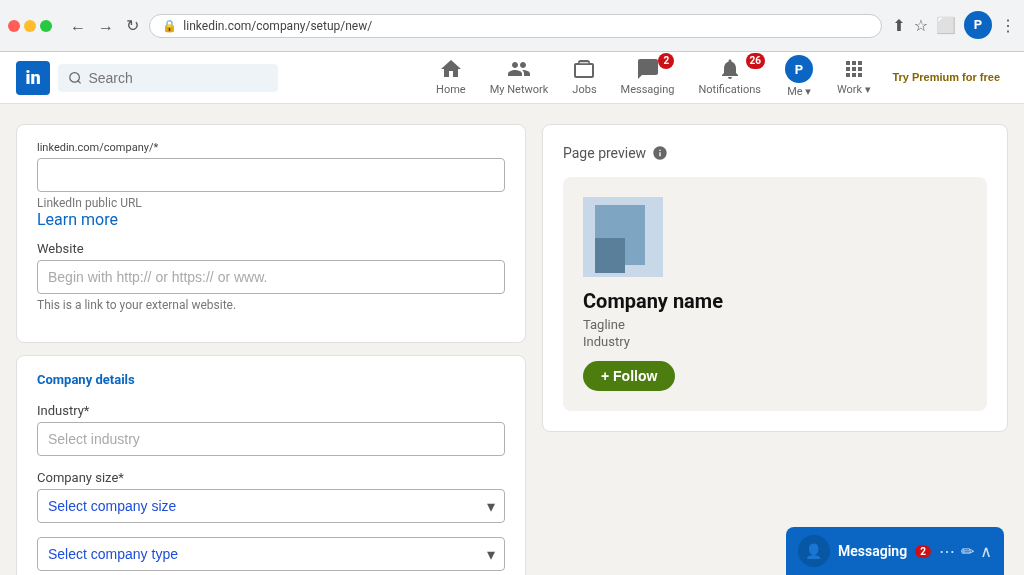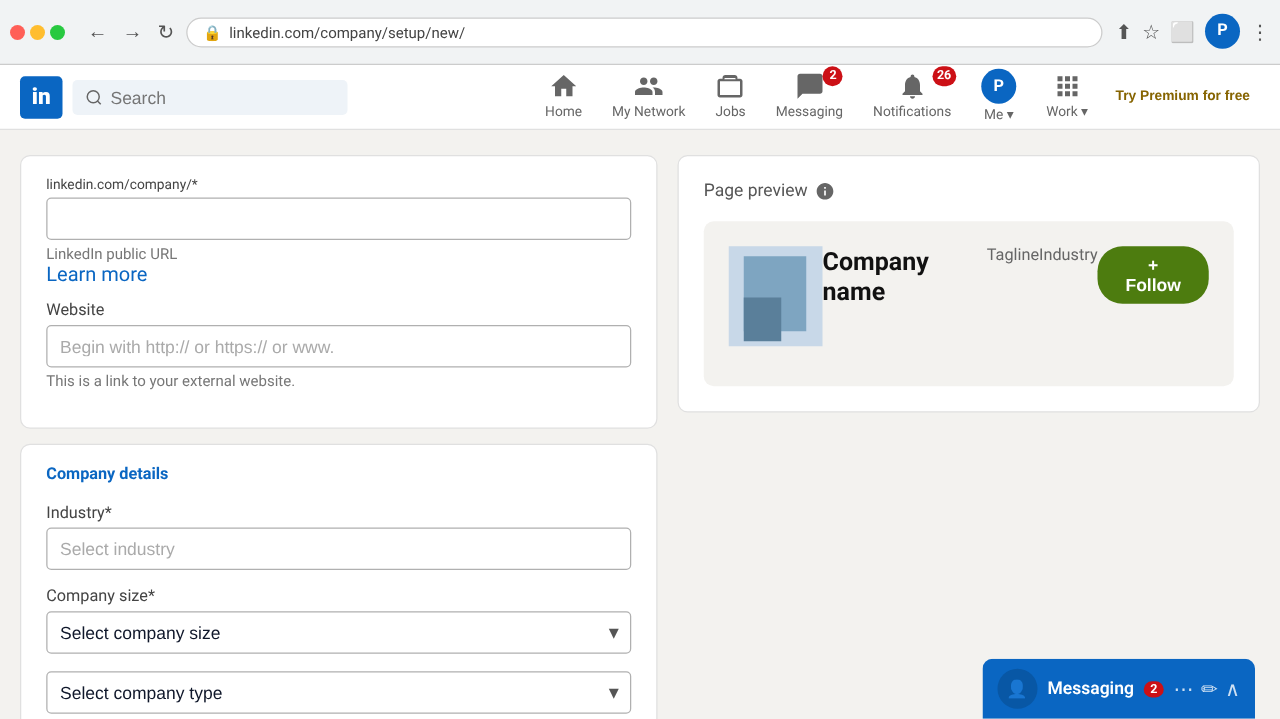--- a/index.html
+++ b/index.html
@@ -108,21 +108,21 @@
       position: relative;
     }
     .select-input {
       width: 100%;
       border: 1px solid #b0b0b0;
       border-radius: 4px;
       padding: 8px 32px 8px 10px;
       font-size: 14px;
       background: #fff;
       appearance: none;
-      color: #0f172a;
+      color: #1d4ed8;
       cursor: pointer;
       outline: none;
     }
     .select-arrow {
       position: absolute; right: 10px; top: 50%; transform: translateY(-50%);
       pointer-events: none; color: #555;
       font-size: 16px;
     }
 
     
@@ -134,21 +134,21 @@
       background: #fff;
       border: 1px solid #e0e0e0;
       border-radius: 8px;
       padding: 20px;
     }
     .preview-title { font-size: 14px; color: #555; margin-bottom: 16px; display: flex; align-items: center; gap: 6px; }
     .preview-inner {
       background: #f3f2ef;
       border-radius: 8px;
       padding: 20px;
-      display: flex; flex-direction: row; align-items: flex-start;
+      display: flex; flex-direction: column; align-items: flex-start;
     }
     .company-logo-preview {
       width: 80px; height: 80px;
       background: #c8d8e8;
       display: flex; align-items: flex-end; justify-content: flex-start;
       margin-bottom: 12px;
       position: relative; overflow: hidden;
     }
     .logo-shape-1 {
       width: 50px; height: 60px;

